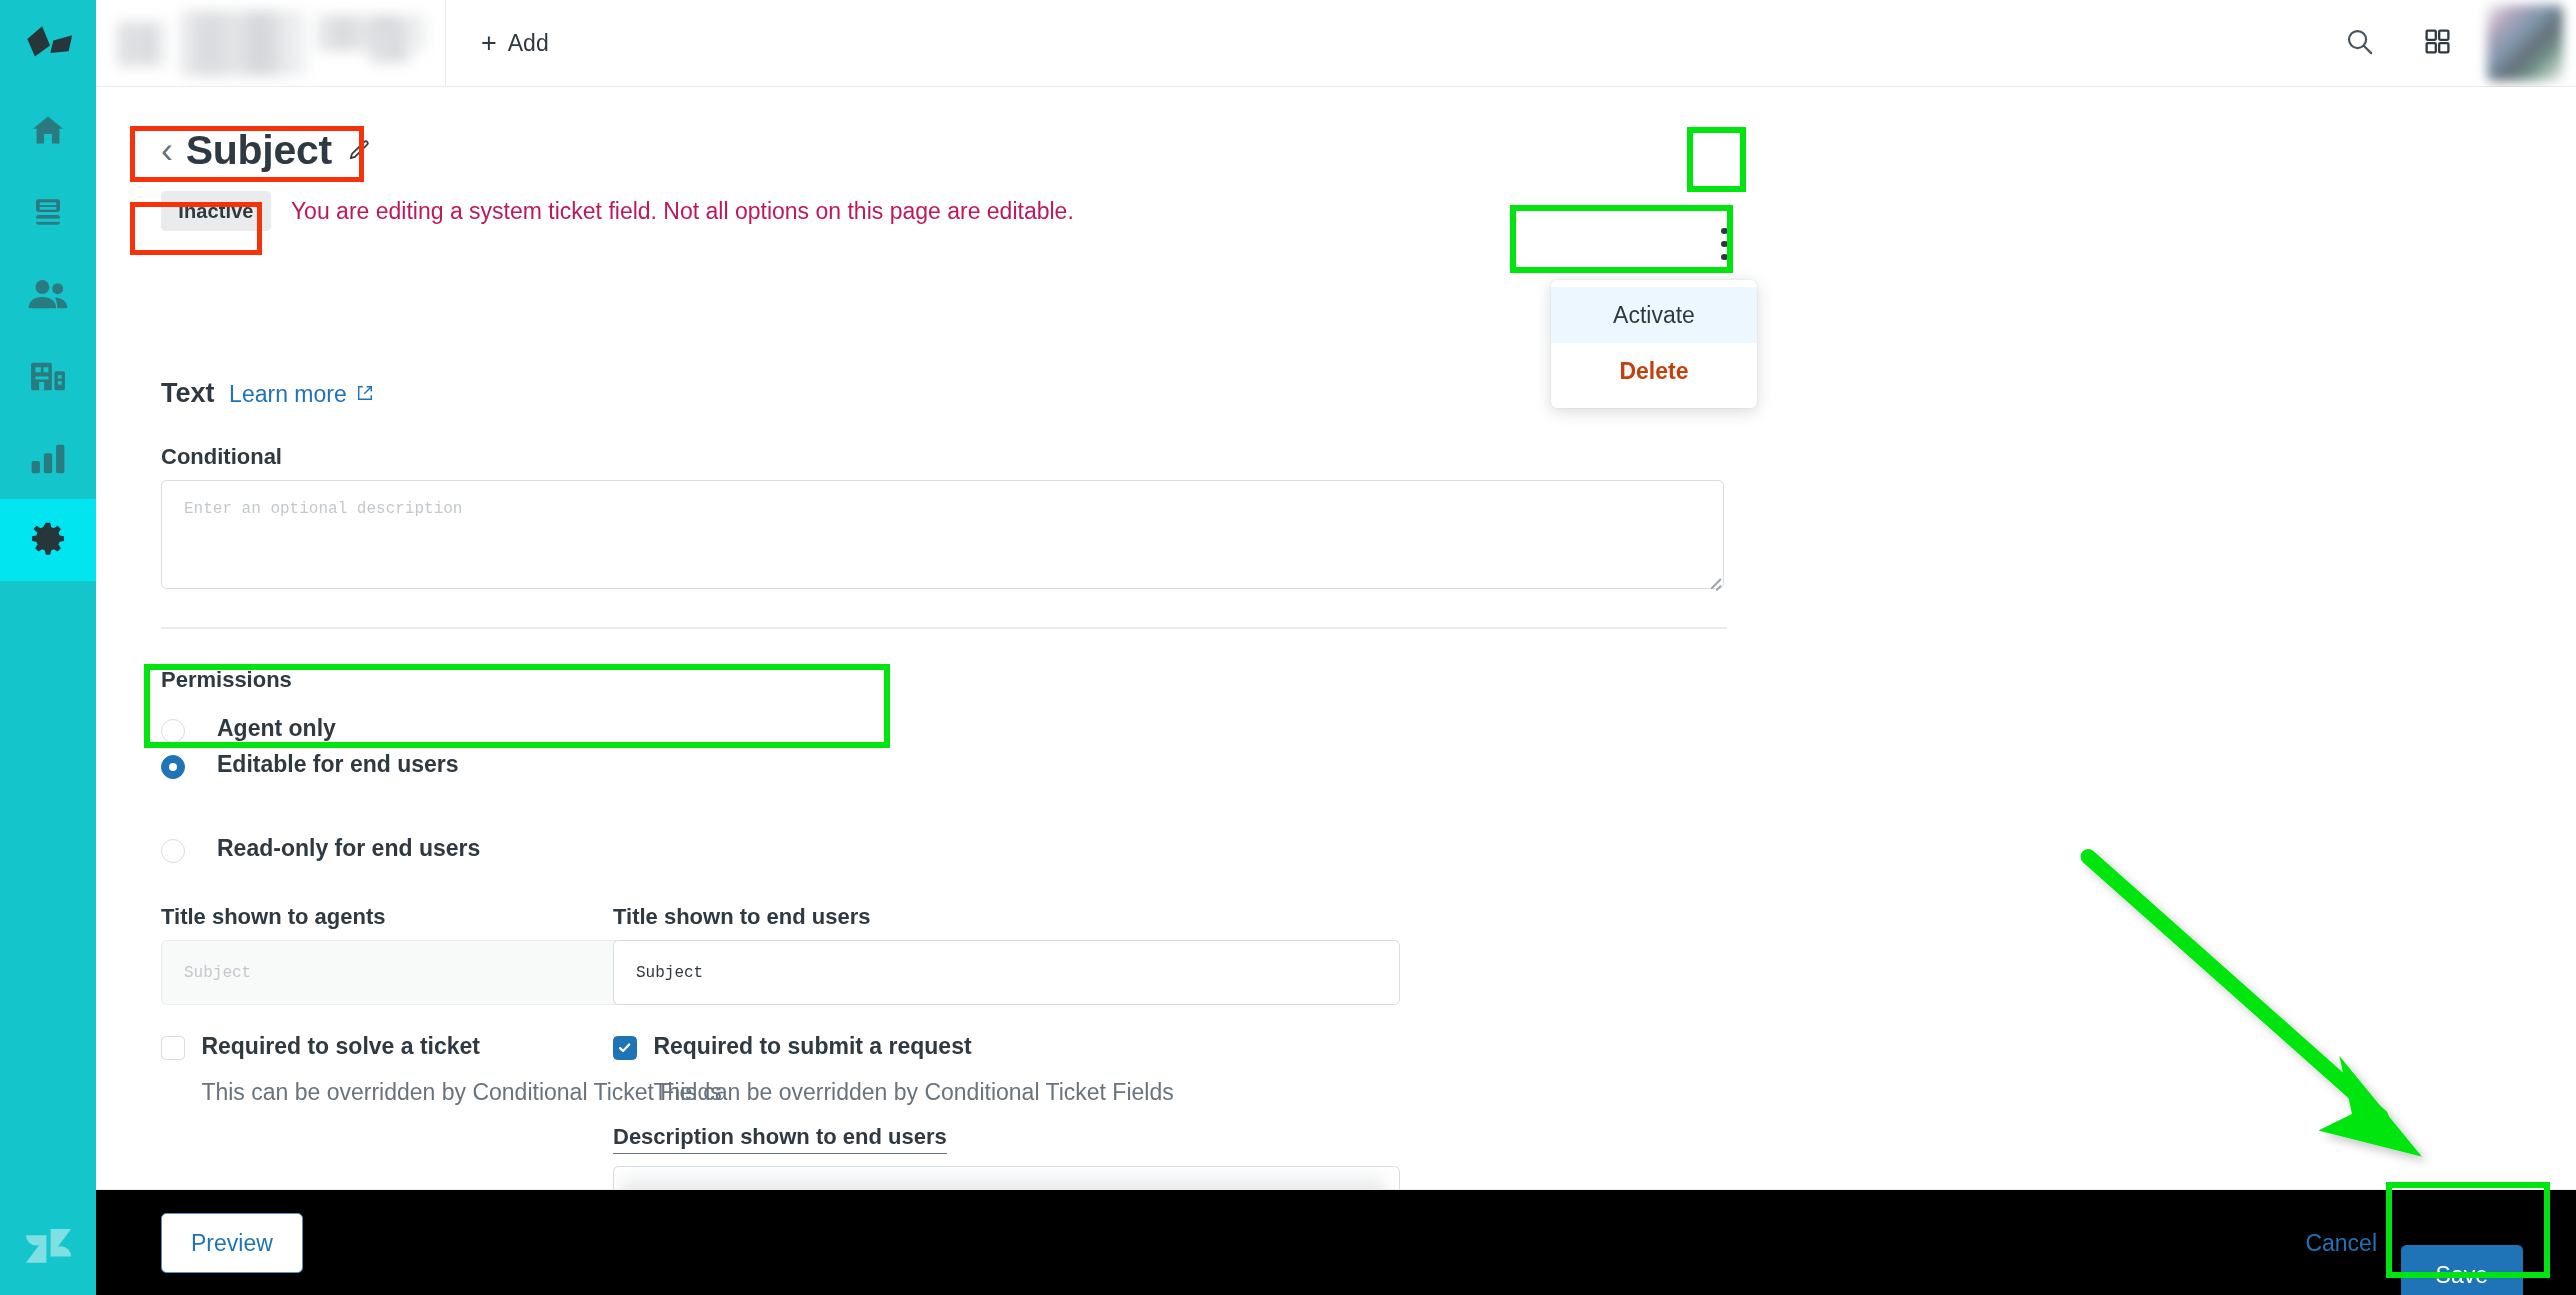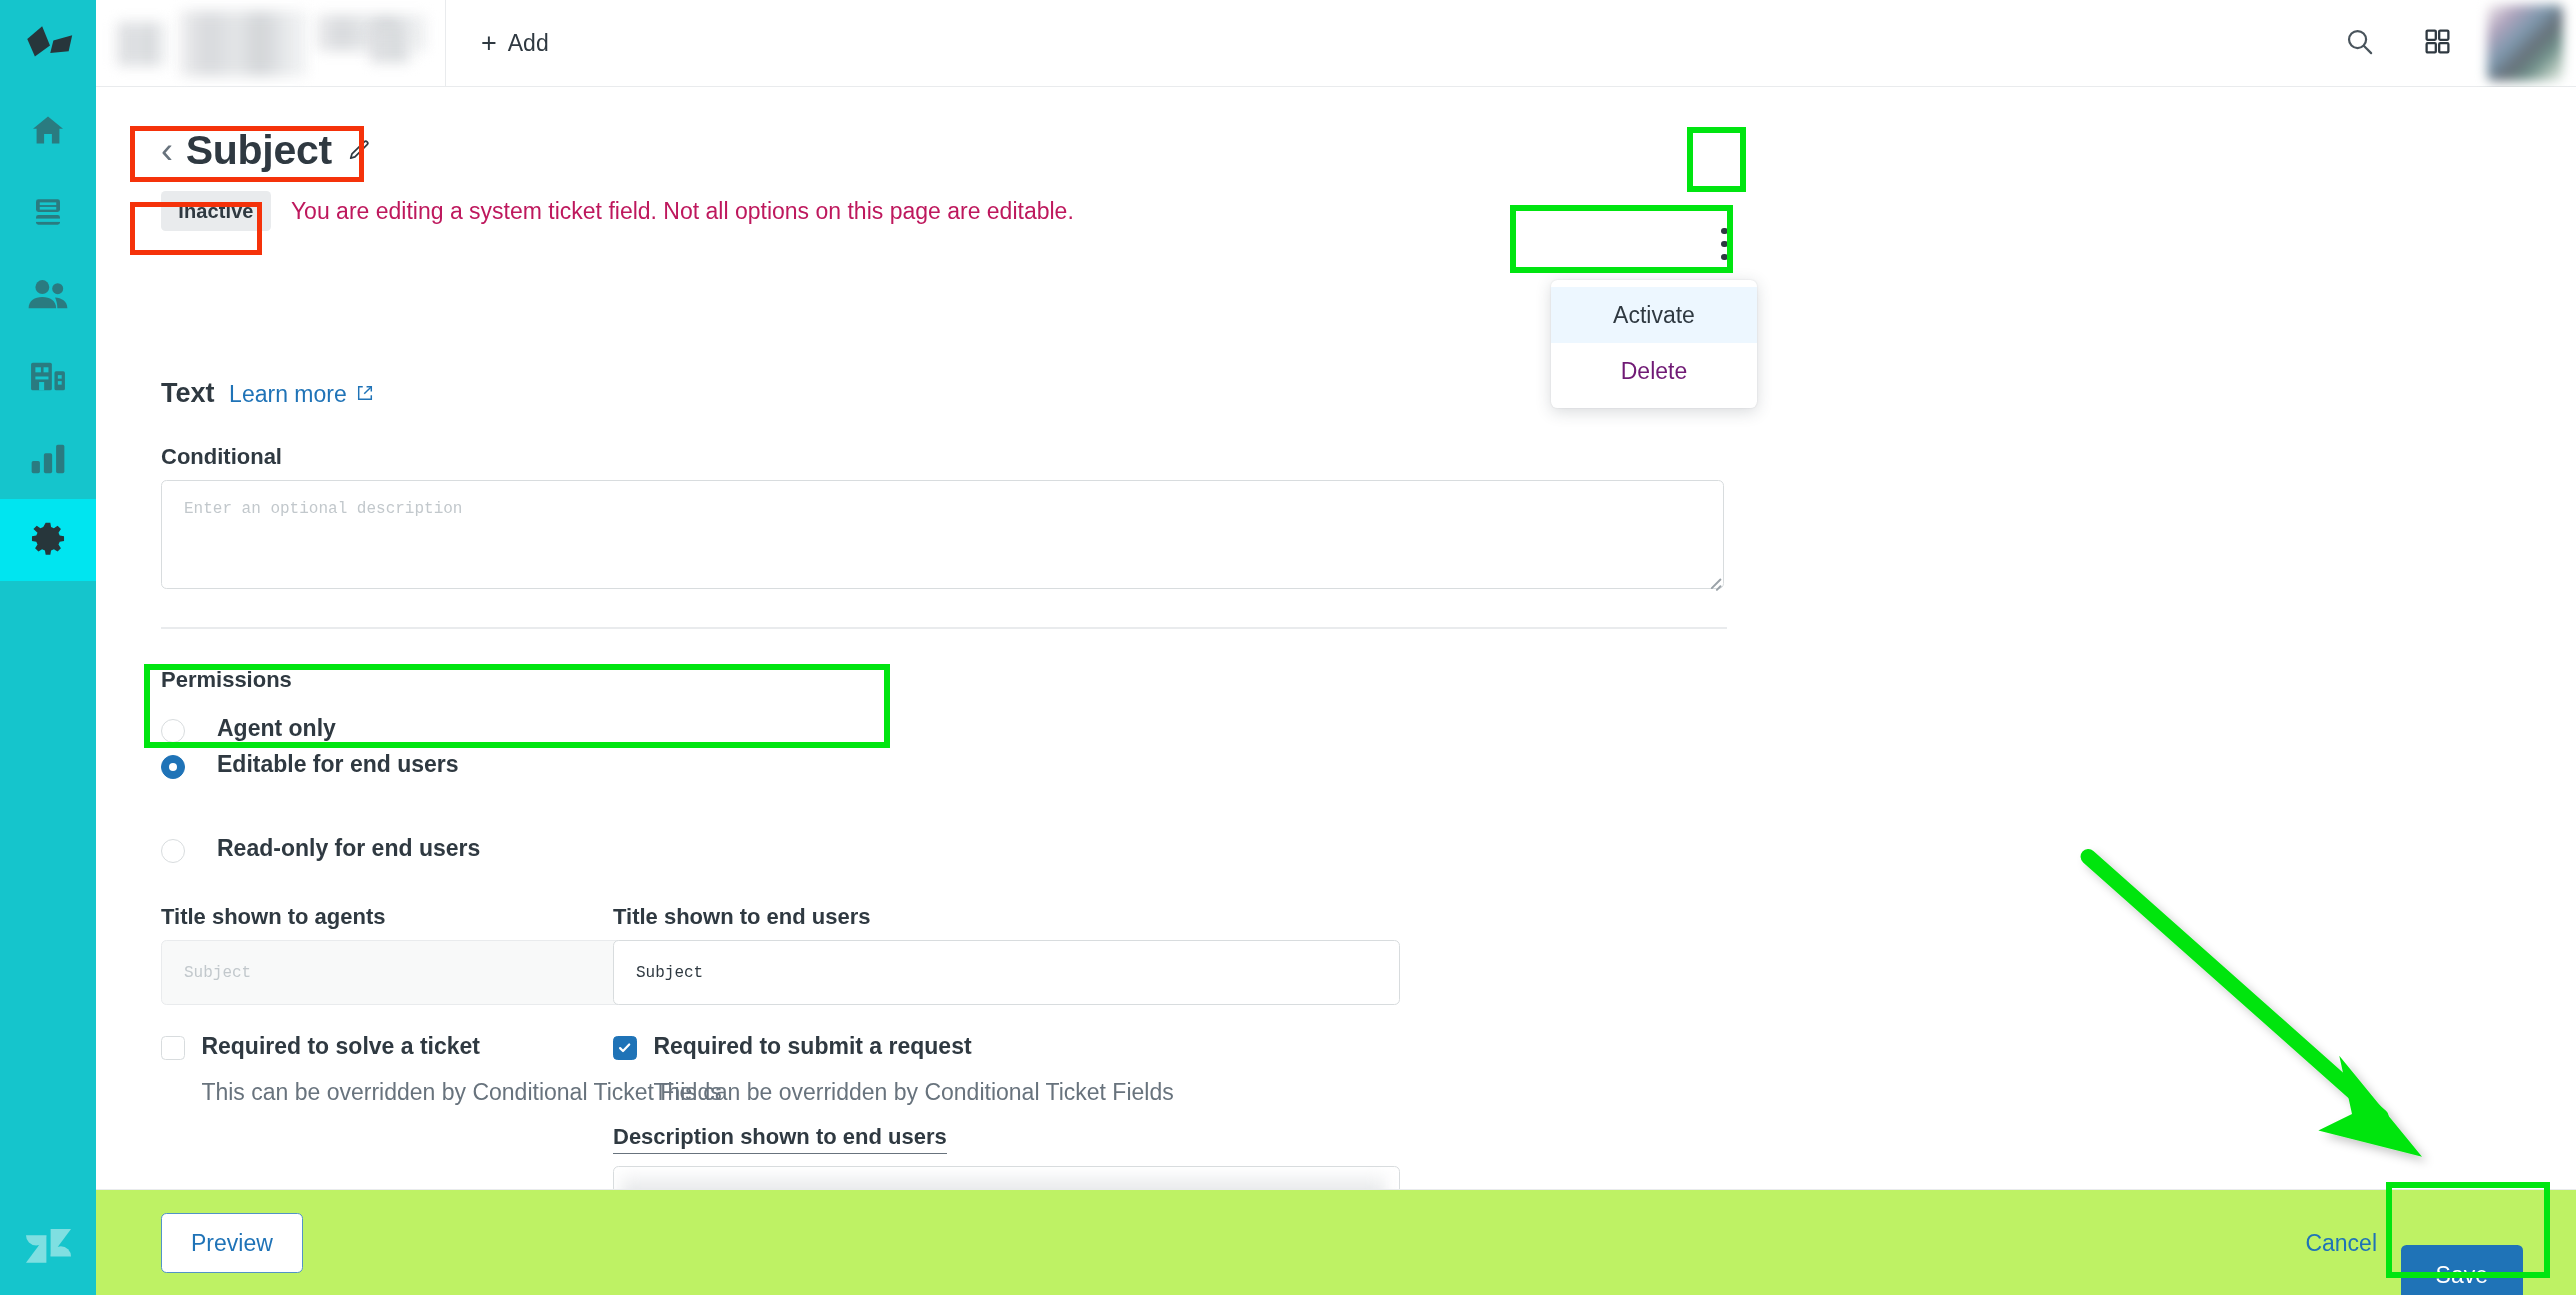--- a/index.html
+++ b/index.html
@@ -143,21 +143,21 @@
     border-radius: 6.4px;
     box-shadow: 0 3.6px 16.4px rgba(47,57,65,.18), 0 0 1.8px rgba(47,57,65,.14);
     padding: 7.3px 0 9px 0;
     z-index: 40;
   }
   .menu-item {
     height: 56px; display: flex; align-items: center; justify-content: center;
     font-size: 23px; color: #2f3941; cursor: pointer;
   }
   .menu-item.highlighted { background: #edf7ff; }
-  .menu-item.disabled { color: #701a75; cursor: default; }
+  .menu-item.disabled { color: #c2410c; cursor: default; font-weight: bold; }
 
   
   #form-area { position: absolute; left: 0; top: 0; width: 2480px; }
 
   .section-title-row {
     position: absolute; left: 65px; top: 291px;
     display: flex; align-items: baseline; gap: 14.6px;
   }
   #type-label { font-size: 27px; font-weight: 700; color: #2f3941; }
   #learn-more {
@@ -264,21 +264,21 @@
     position: absolute; left: 7.3px; top: 9px; width: 764px; height: 96px;
     background: linear-gradient(180deg,
       #f3f4f5 0%, #e6e8ea 18%, #dcdee0 38%, #d2d4d7 58%, #dfe1e3 78%, #f0f1f2 100%);
     filter: blur(8.2px);
   }
 
   
   #footer {
     position: absolute; left: 96px; top: 1189px;
     width: 2480px; height: 106px;
-    background: #bef264;
+    background: #000000;
     border-top: 1.8px solid #e9ebed;
   }
   #btn-preview {
     position: absolute; left: 65px; top: 23px;
     height: 60px; padding: 0 29px;
     background: #fff; color: #1f73b7;
     border: 1.8px solid #5293c7; border-radius: 5.5px;
     font-size: 23px; font-family: "Liberation Sans", sans-serif;
     cursor: pointer;
   }

